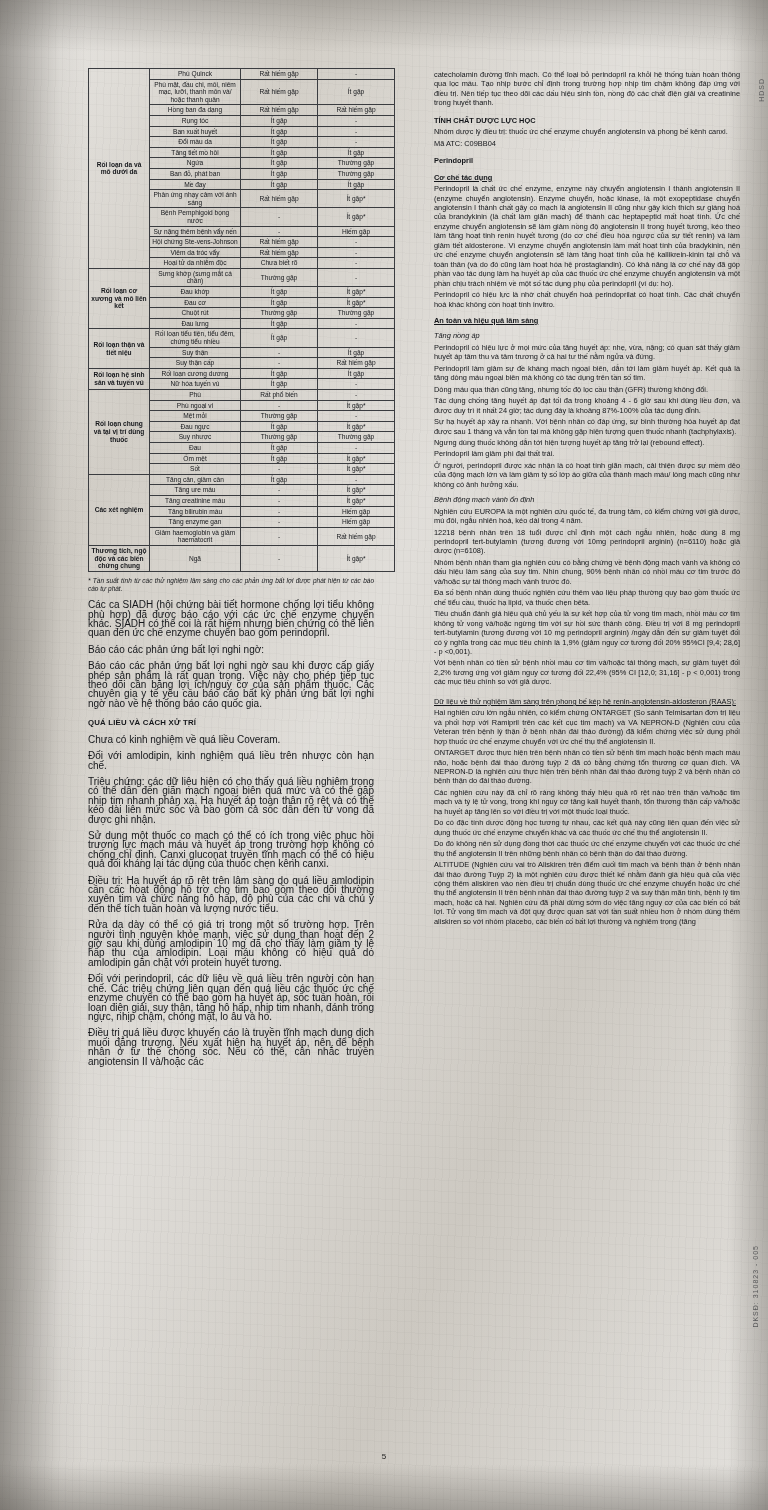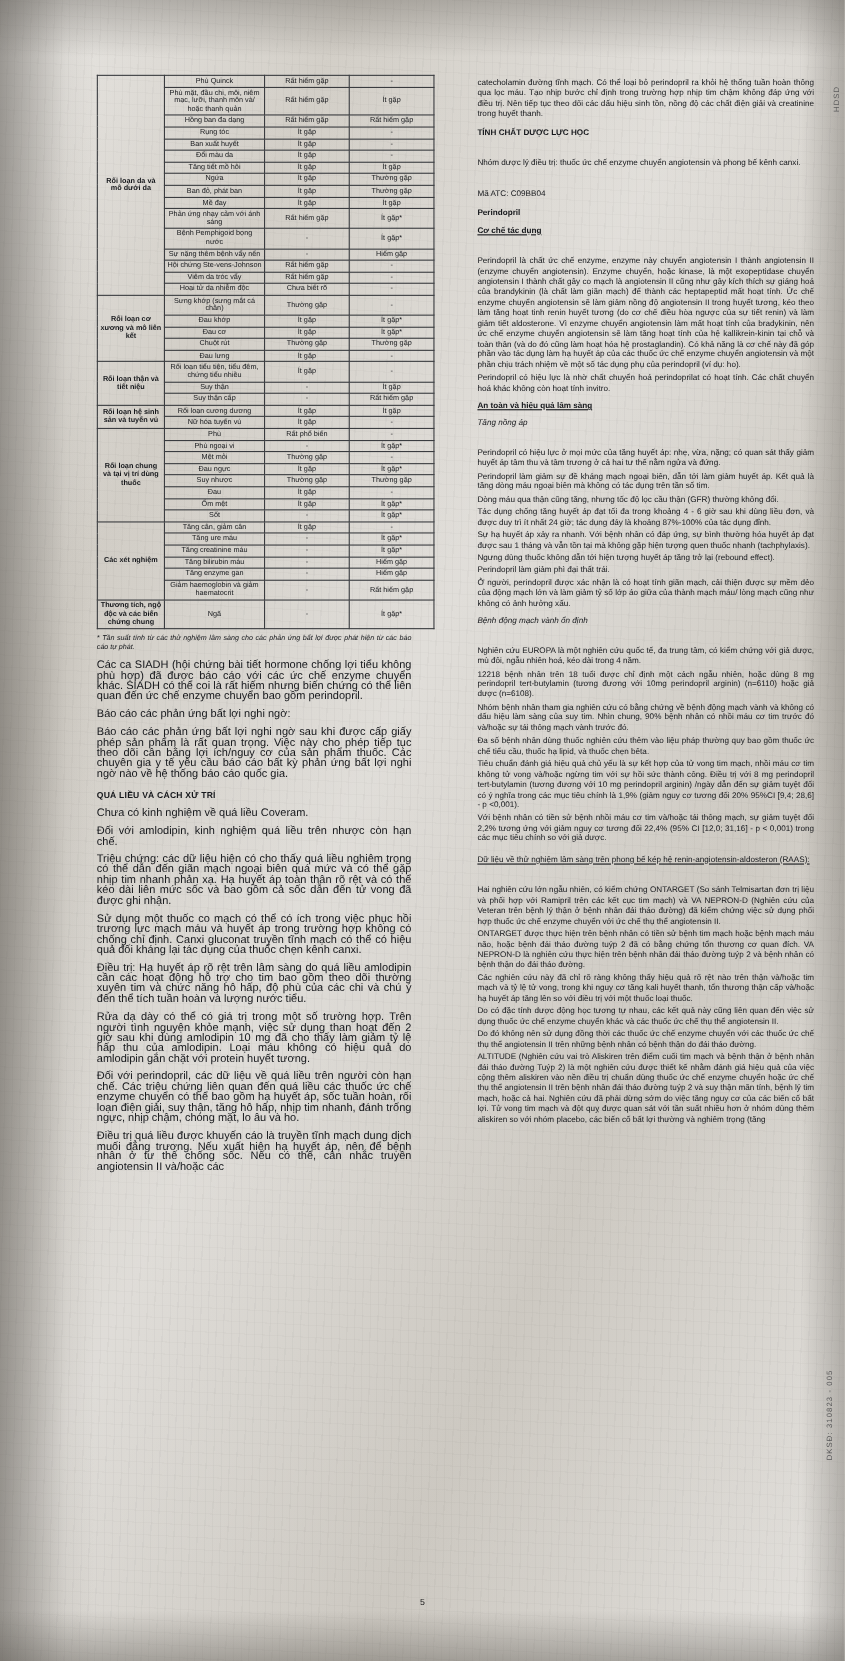--- a/index.html
+++ b/index.html
@@ -107,21 +107,21 @@
   }
   .ritalic-u{
     text-decoration:underline;
     margin-top:10px;
   }
   .ritalic{
     font-style:italic;
     margin-top:6px;
   }
   .rpara{margin-top:2px;}
-  .rpara.tight{margin-top:18px;}
+  .rpara.tight{margin-top:2px;}
 
   .pagenum{
     position:absolute;left:0;top:1452px;width:768px;
     text-align:center;font-size:8px;color:#222;
   }
   .side-code{
     position:absolute;right:16px;top:1245px;
     transform:rotate(-90deg);transform-origin:100% 0;
     font-size:7px;color:#3d3f44;letter-spacing:1px;
     white-space:nowrap;opacity:.85;

